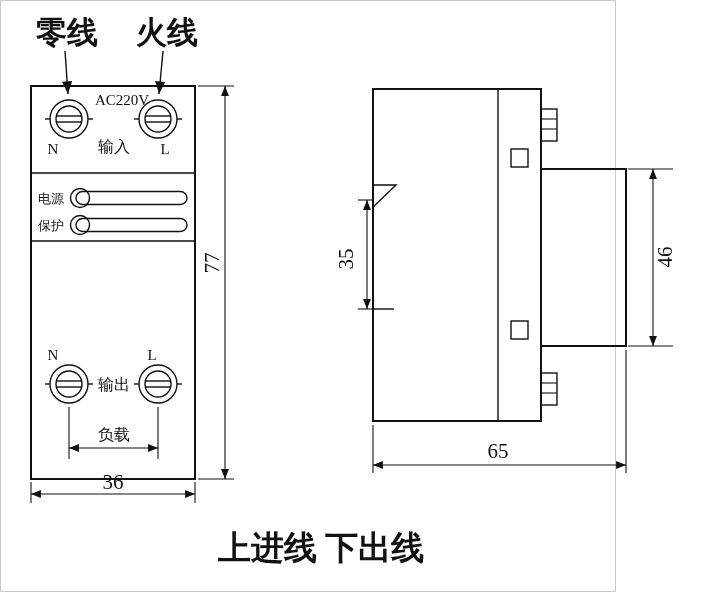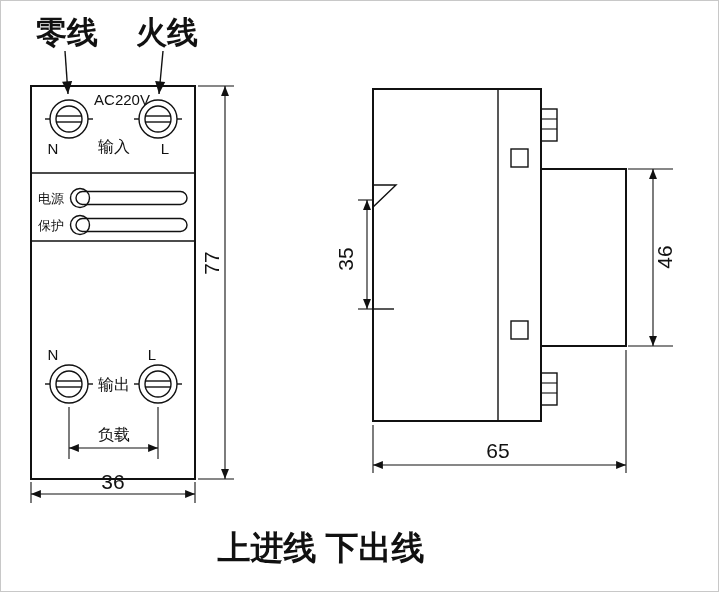--- a/index.html
+++ b/index.html
@@ -1,20 +1,20 @@
 <!DOCTYPE html>
 <html style="--line: #111111; --bg: #ffffff; --frame: #c8c8c8;"><head>
 <meta charset="utf-8">
 <style>
   :root { --line:#111111; --bg:#ffffff; --frame:#c8c8c8; }
   html,body{margin:0;padding:0;background:#ffffff;}
   .stage{
-    position:relative;width:719px;height:592px;box-sizing:border-box;
+    position:relative;width:616px;height:592px;box-sizing:border-box;
     background:var(--bg);border:1px solid var(--frame);
-    font-family:Liberation Sans, sans-serif;
+    font-family:Liberation Serif, serif;
   }
   svg{display:block;}
   .ol{fill:none;stroke:var(--line);stroke-width:2;}
   .md{fill:none;stroke:var(--line);stroke-width:1.4;}
   .dim{fill:none;stroke:var(--line);stroke-width:1.1;}
   .arr{fill:var(--line);stroke:none;}
   text{fill:var(--line);}
   .cjk-lg{font-size:31px;font-weight:600;}
   .cjk-xl{font-size:33px;font-weight:600;}
   .cjk-md{font-size:16px;}

